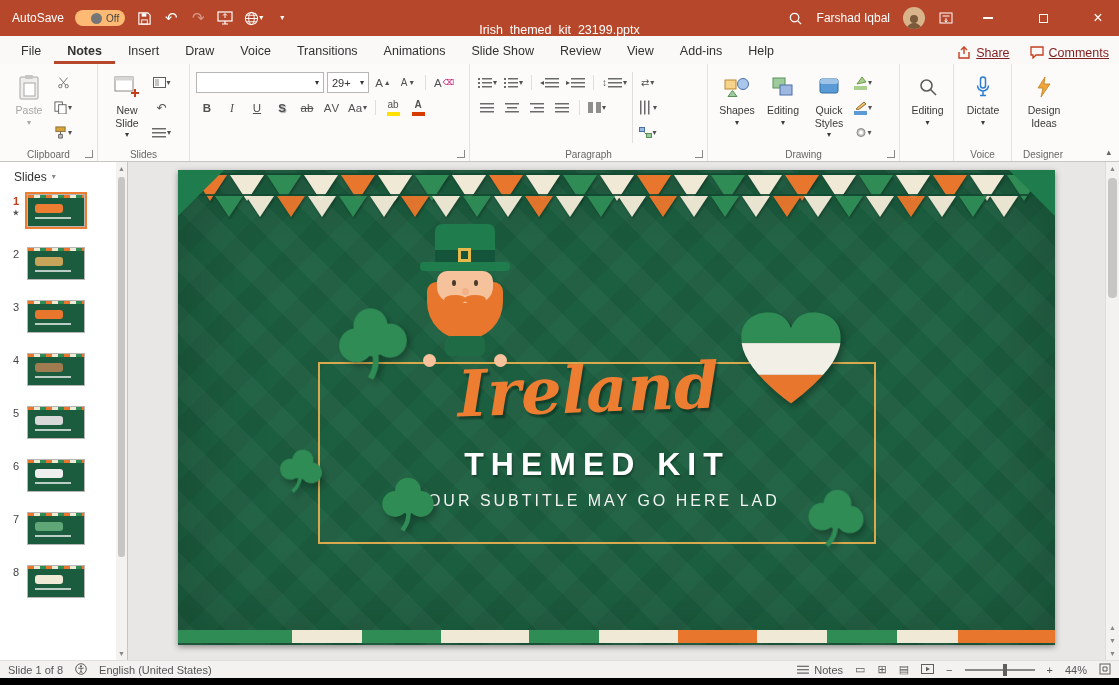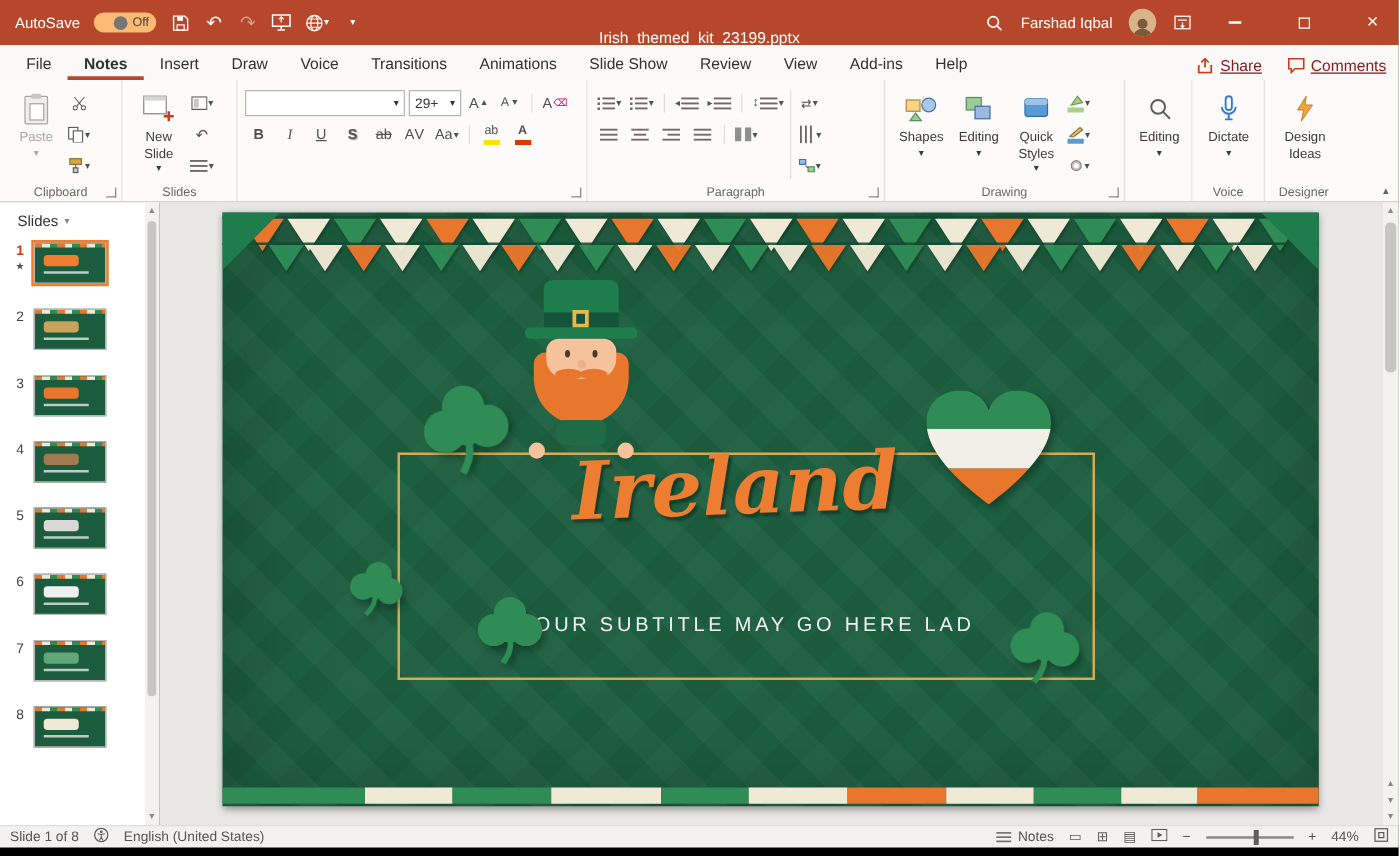--- a/index.html
+++ b/index.html
@@ -748,20 +748,21 @@
           <div class="lep-mus lm"></div>
             <div class="lep-mus rm"></div>
         </div>
         <div class="lep-body"></div>
         <div class="lep-hand lh"></div>
           <div class="lep-hand rh"></div>
       </div>
 
       <div class="goldframe"></div>
       <div class="slide-title">Ireland</div>
+      <div class="slide-sub">THEMED KIT</div>
       <div class="slide-tag">YOUR SUBTITLE MAY GO HERE LAD</div>
 
       <svg class="sham sham-a" viewBox="0 0 100 100">
           <use href="#shamrock"></use>
         </svg>
       <svg class="sham sham-b" viewBox="0 0 100 100">
           <use href="#shamrock"></use>
         </svg>
       <svg class="sham sham-c" viewBox="0 0 100 100">
           <use href="#shamrock"></use>

